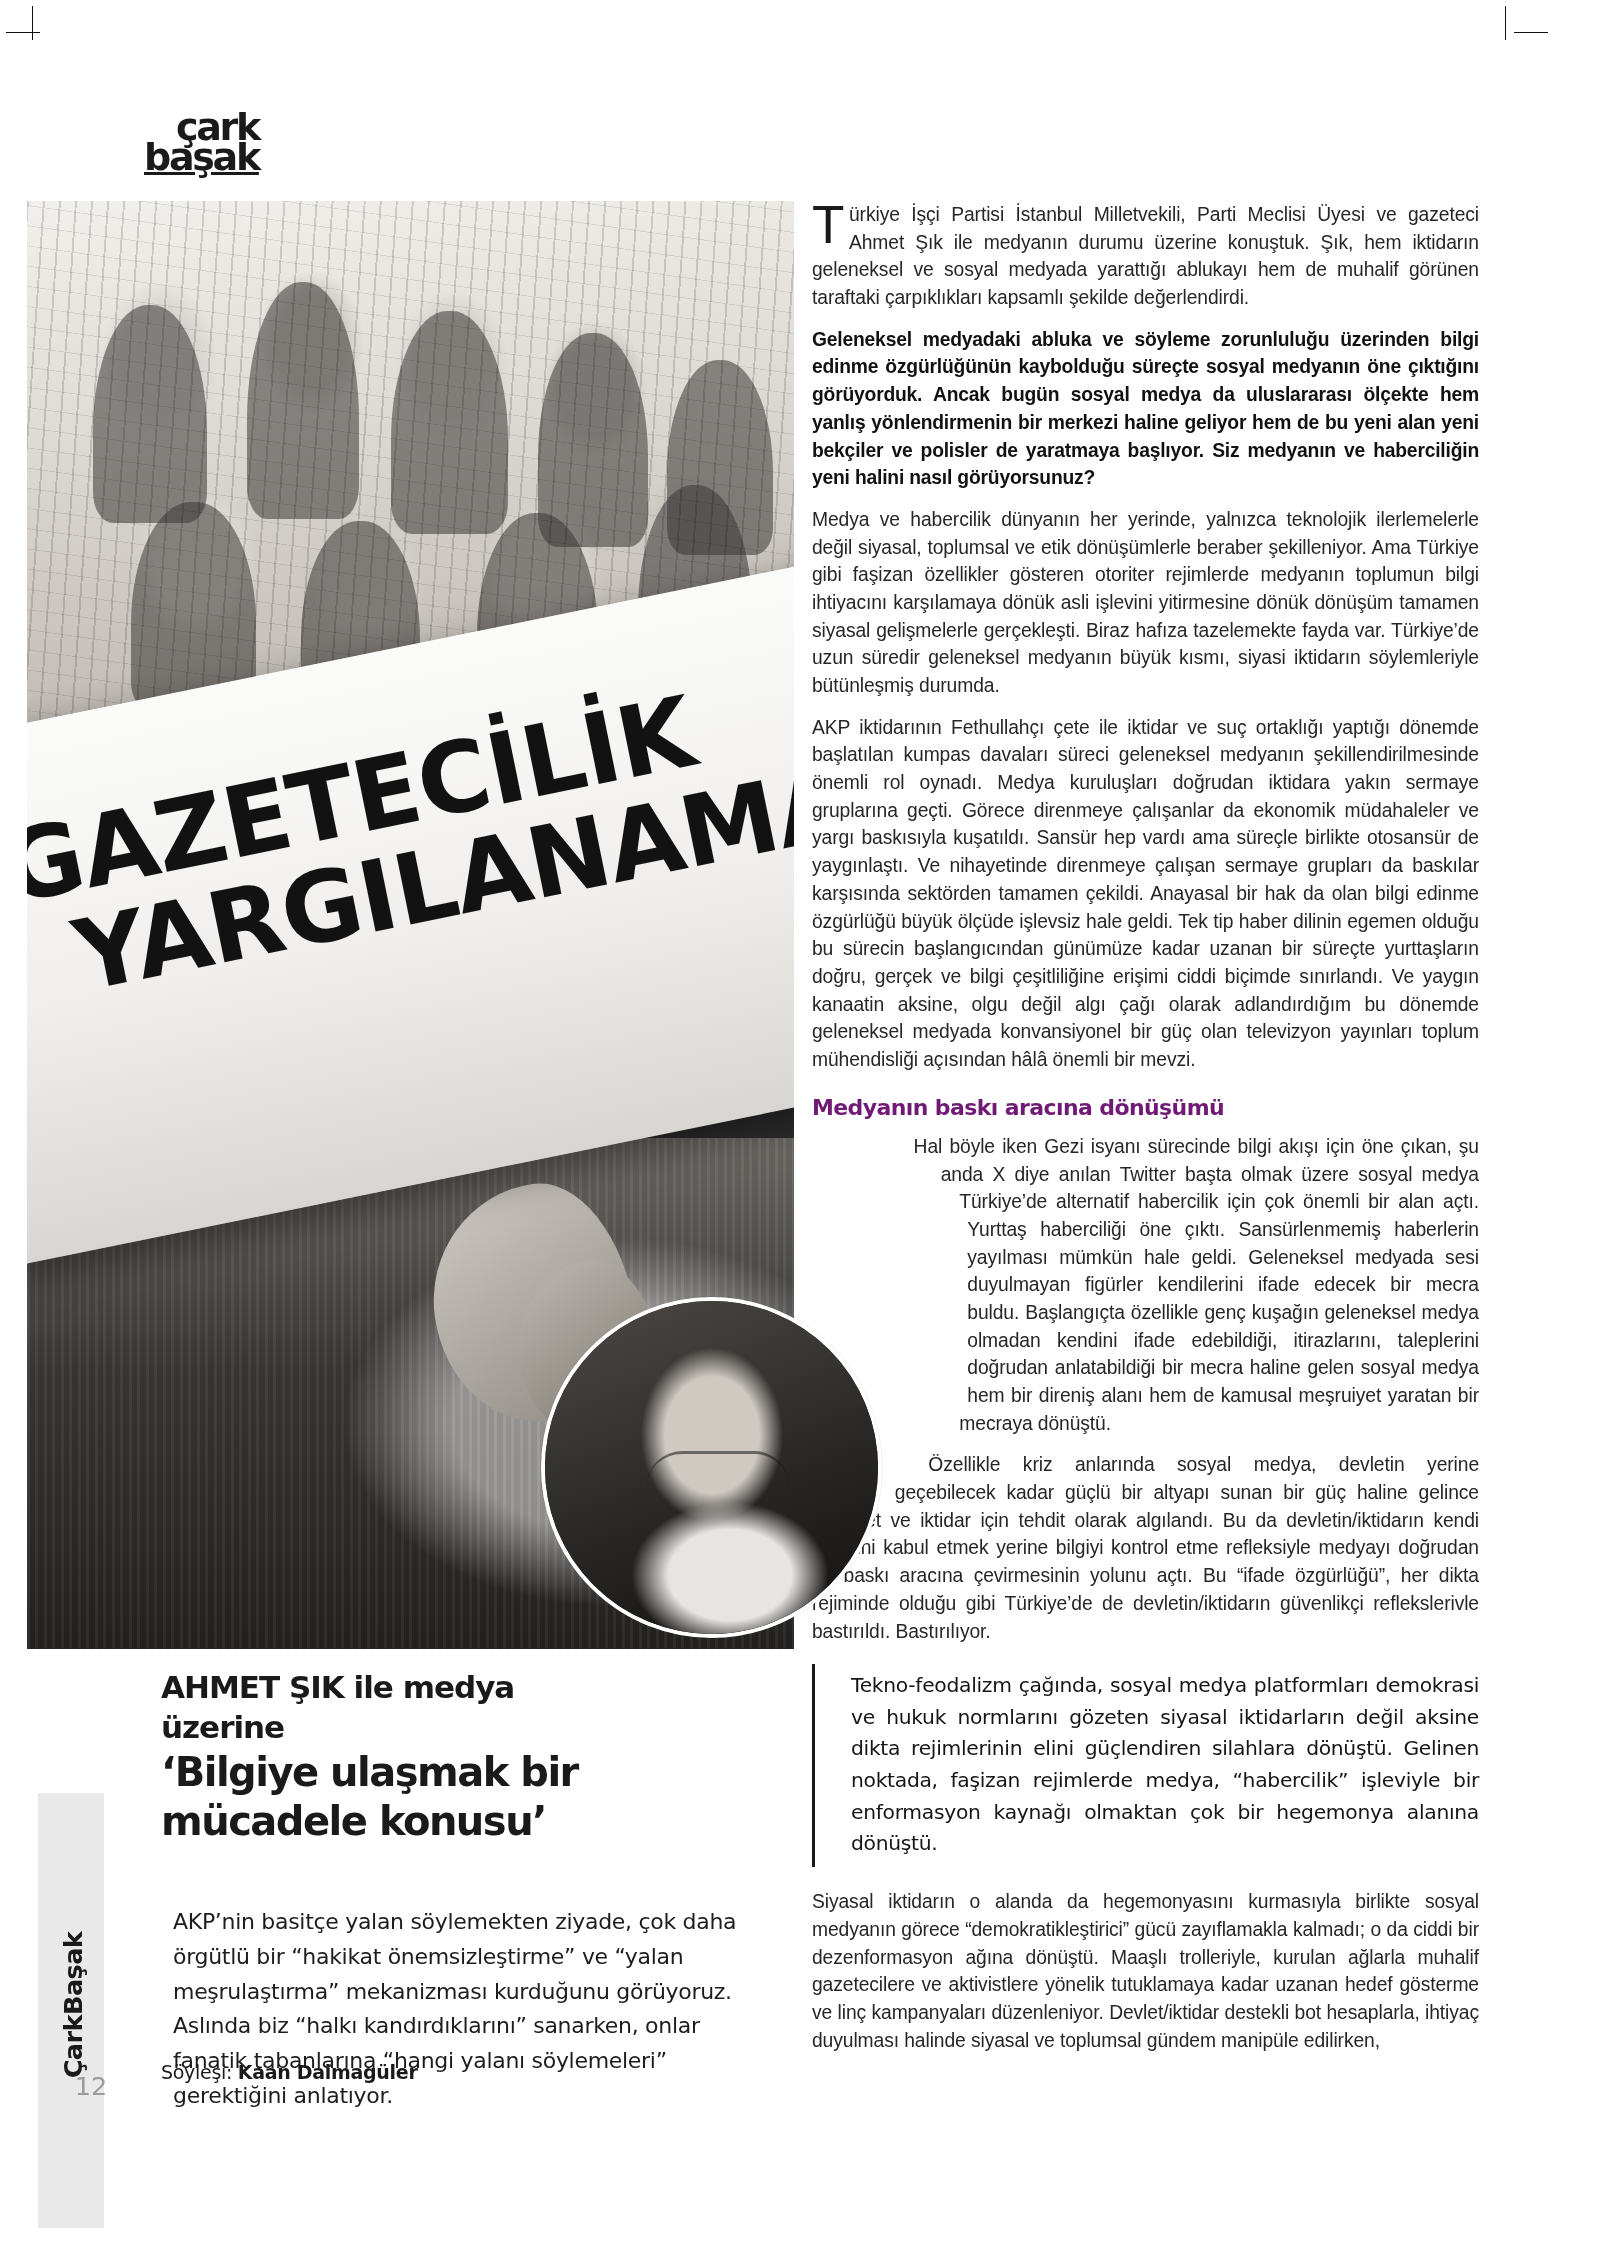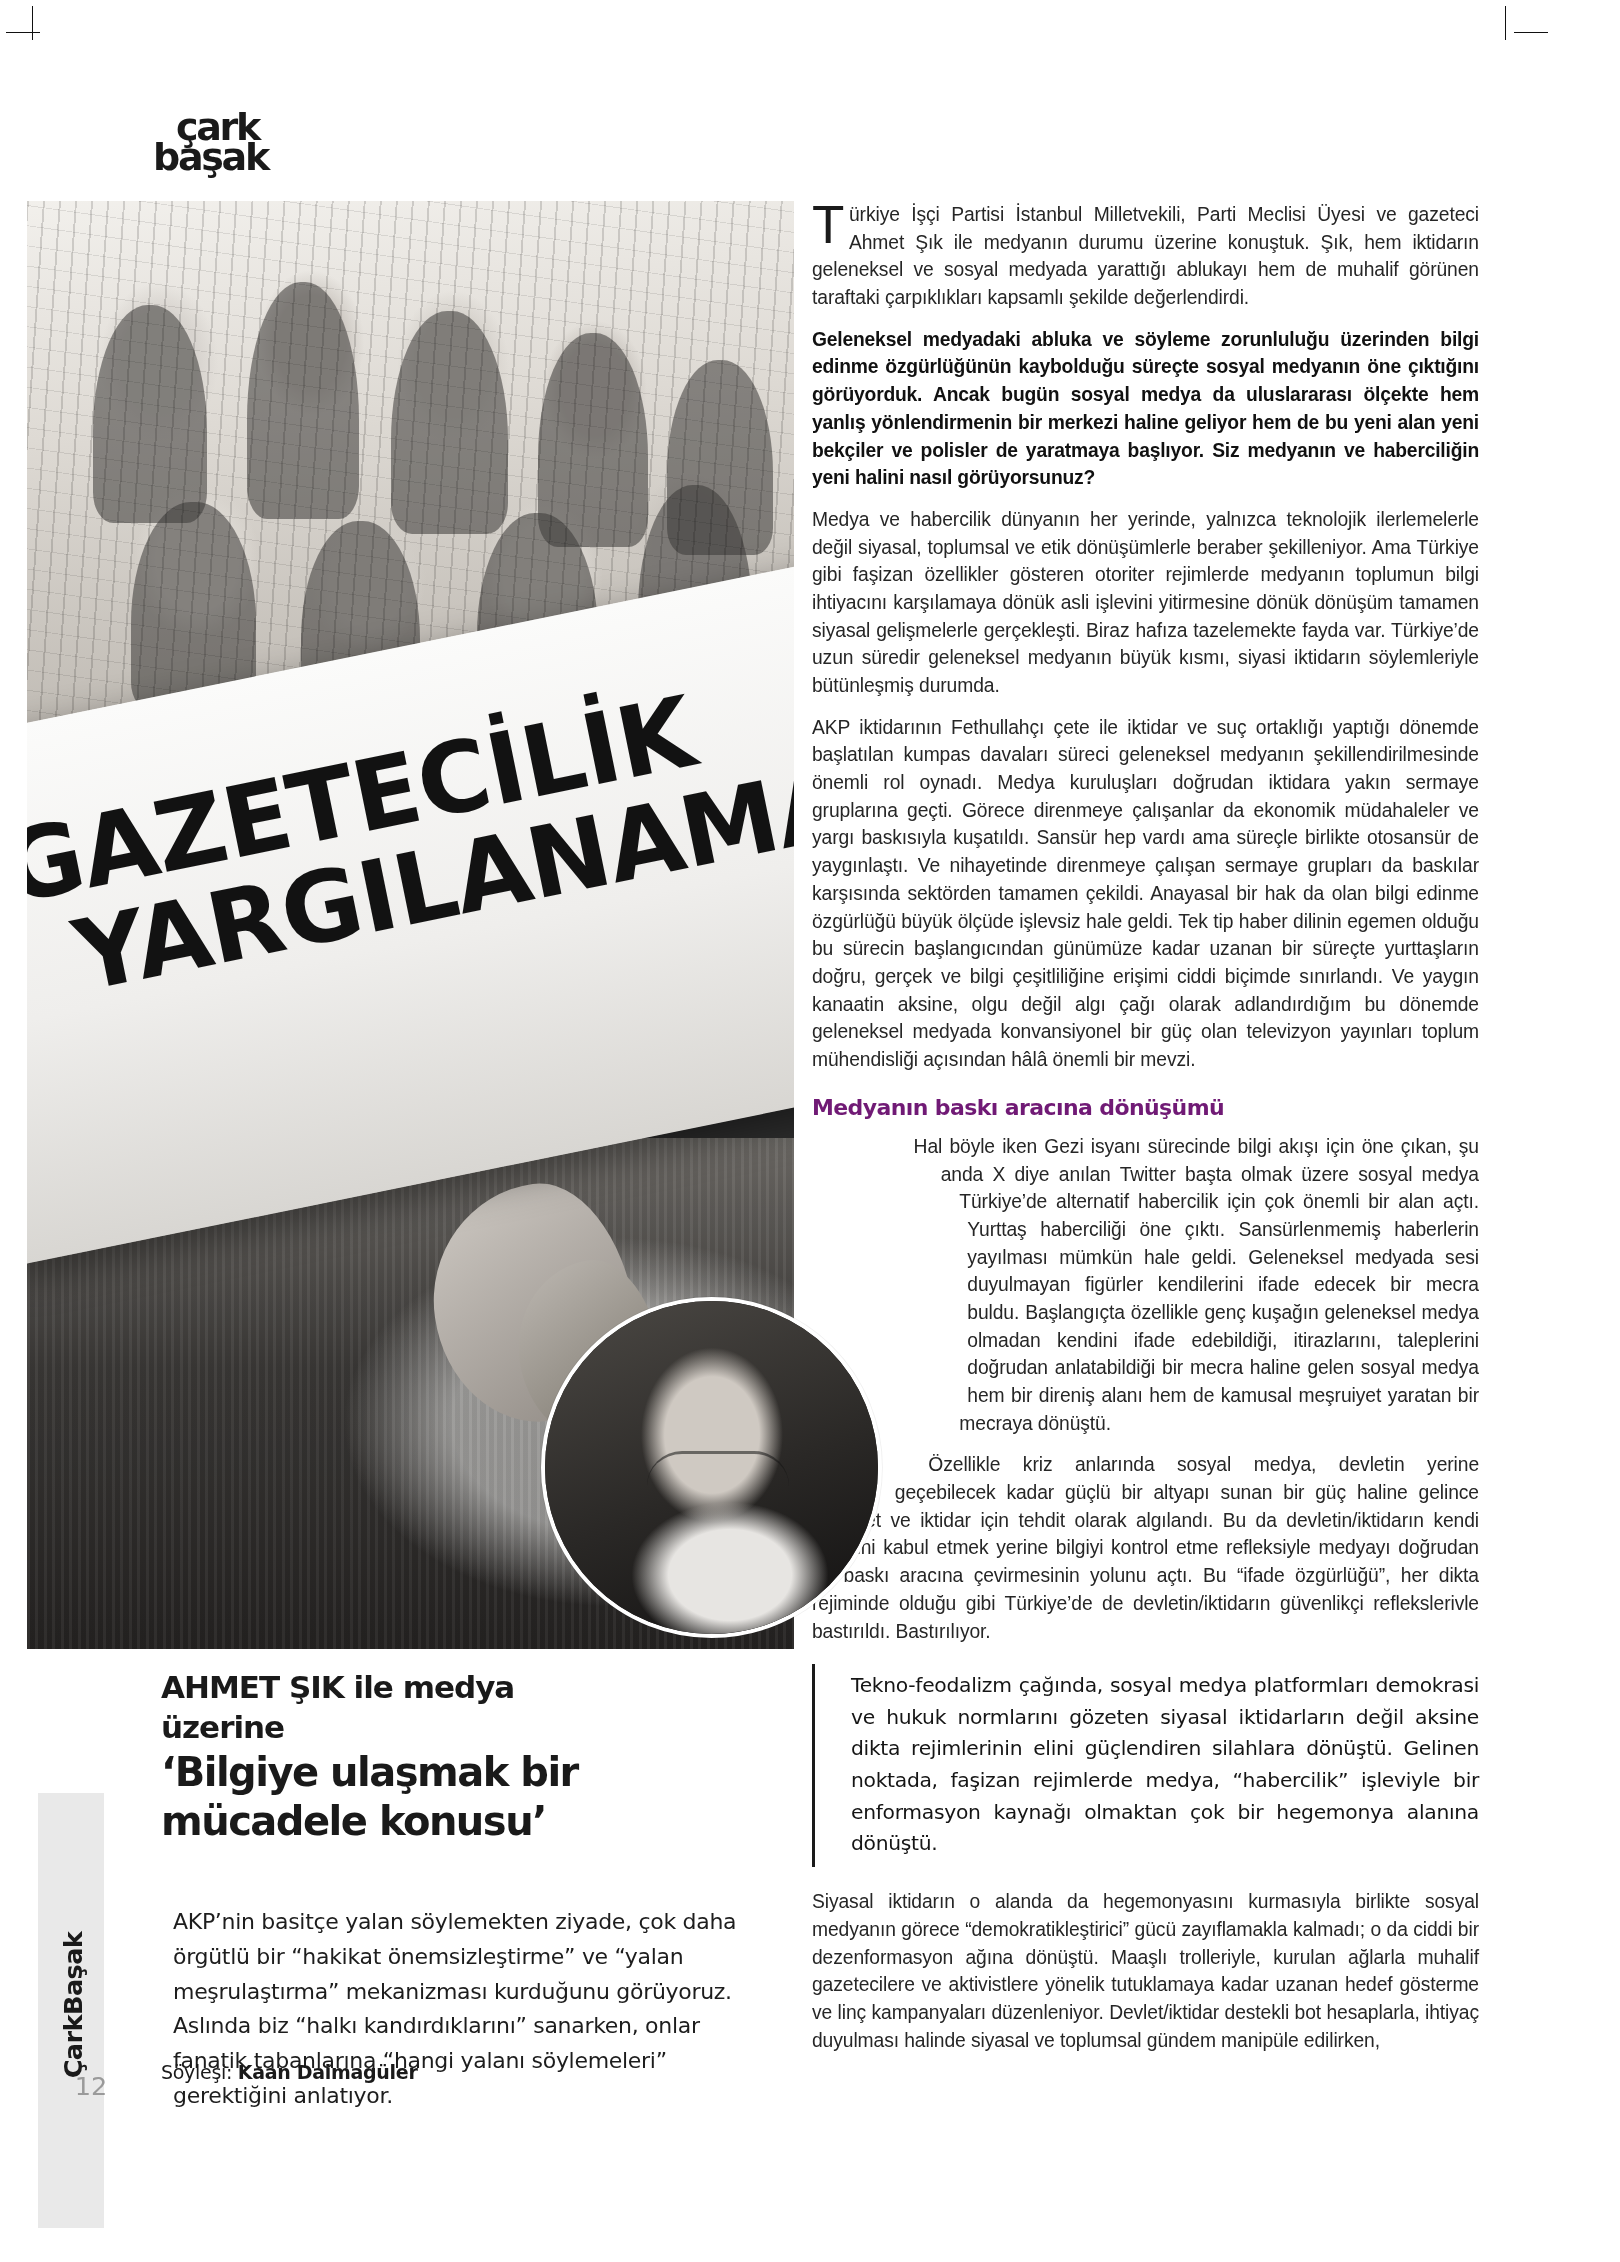--- a/index.html
+++ b/index.html
@@ -26,21 +26,21 @@
   }
   .logo-line {
     font-family:"DejaVu Sans", sans-serif;
     font-weight:bold;
     font-size:38px;
     line-height:0.80;
     letter-spacing:-2.3px;
     color:#1a1a1a;
     margin-left:42px;
   }
-  .logo-line.l2 { margin-left:19px; }
+  .logo-line.l2 { margin-left:10px;text-decoration:underline; }
 
   
   #left-rail {
     position:absolute; left:38px; top:1793px;
     width:66px; height:435px;
     background:#e9e9e9;
   }
   #rail-label {
     position:absolute;
     left:-98px; top:197px;

